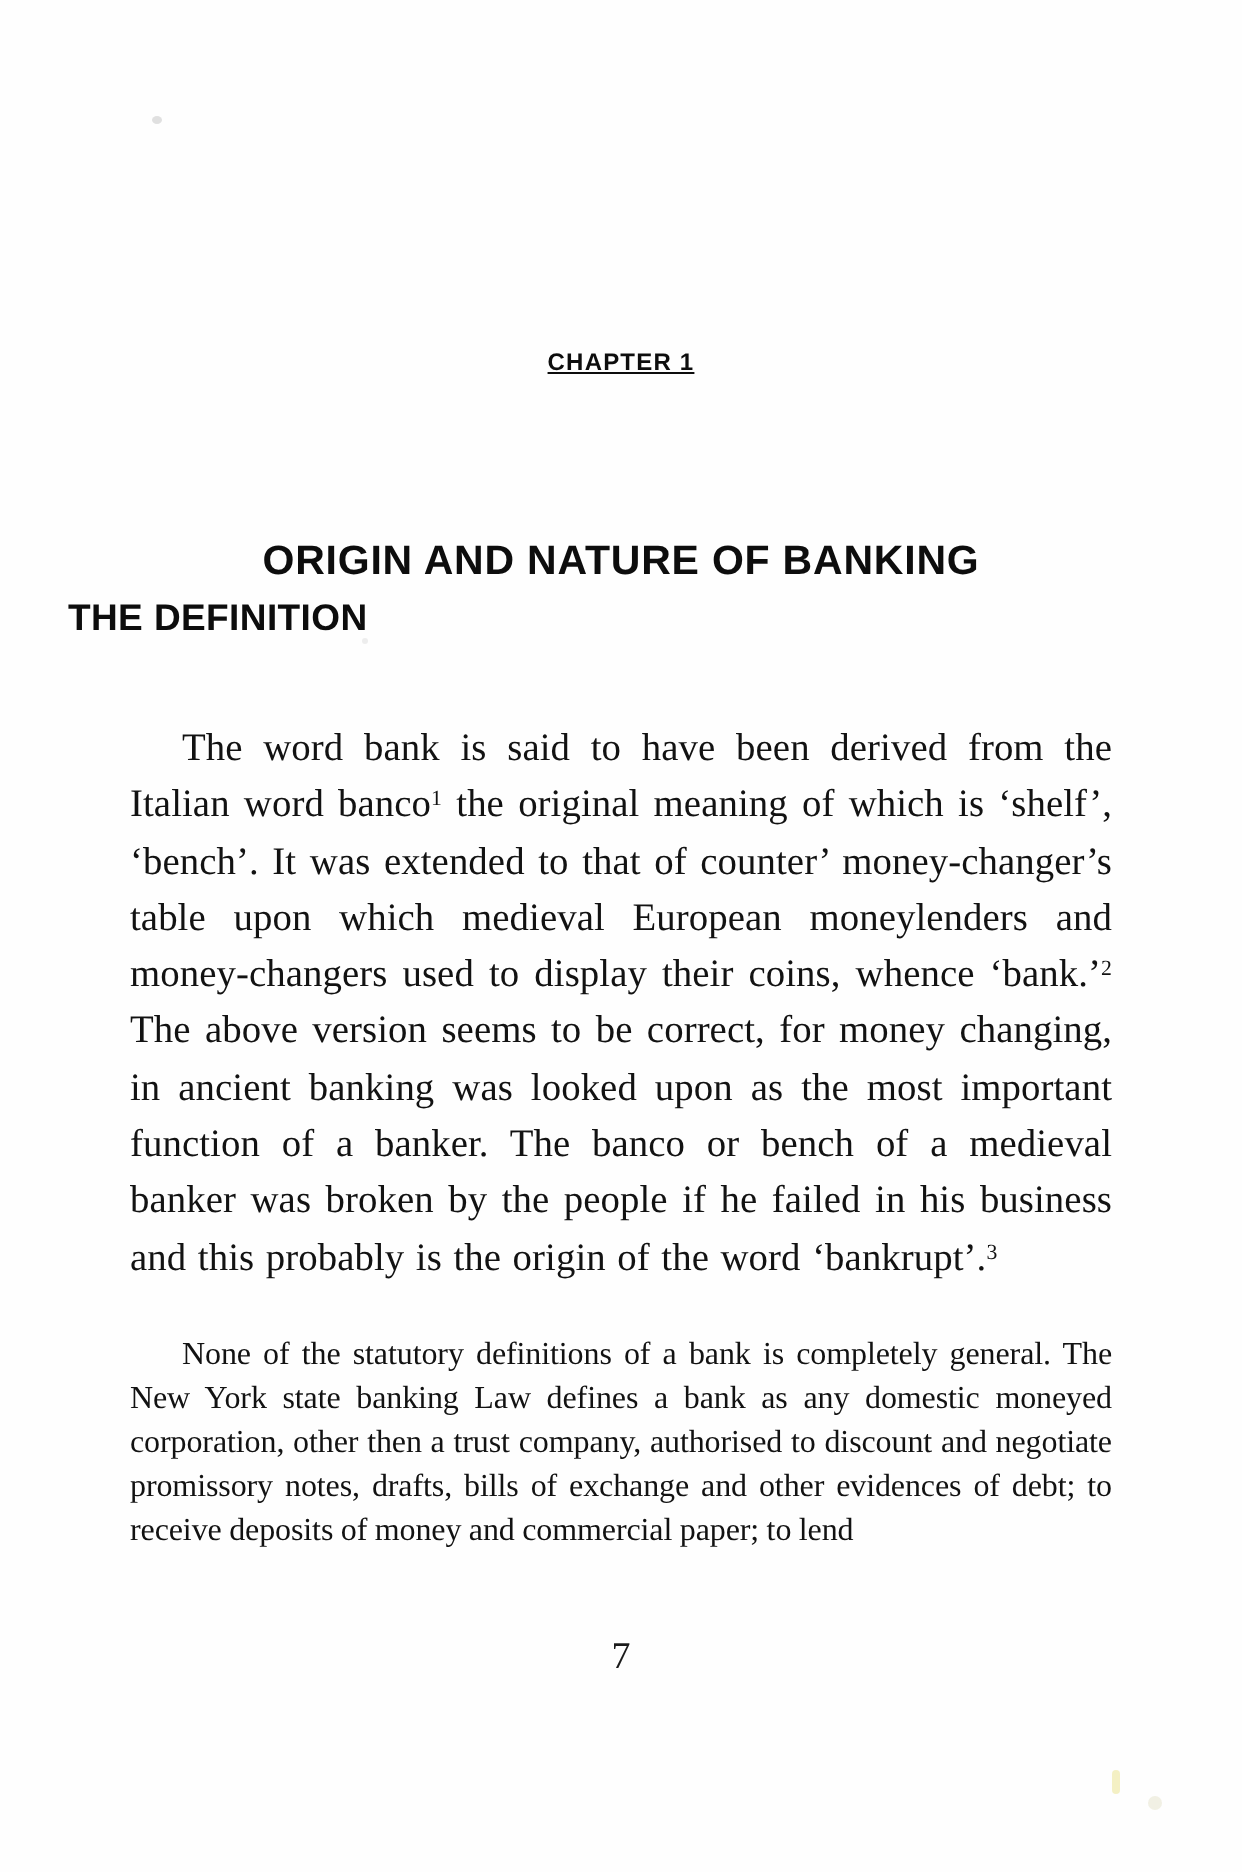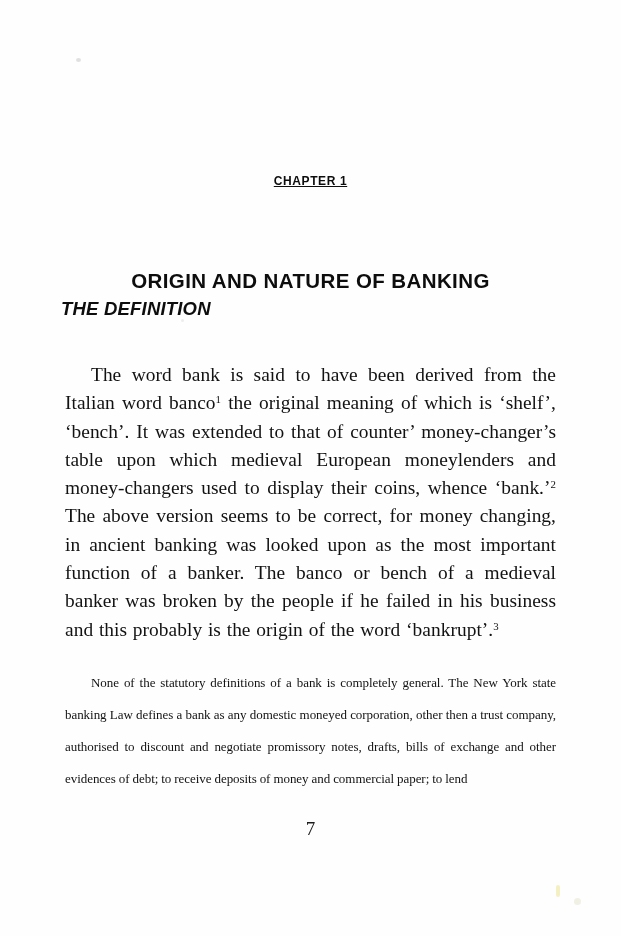--- a/index.html
+++ b/index.html
@@ -55,24 +55,23 @@
     left: 0;
     width: 621px;
     text-align: center;
     font-size: 20.5px;
     letter-spacing: 0.4px;
     margin-top: 31px;
   }
 
   .section-heading {
     top: 298px;
-    left: 61px;
+    left: 34px;
     font-size: 18.5px;
     letter-spacing: 0.2px;
-    font-style: italic;
   }
 
   
   .body-block {
     position: absolute;
     left: 47px;
     top: 343px;
     width: 527px;
   }
 
@@ -88,22 +87,22 @@
 
   
   .para-loose {
     word-spacing: 0.9px;
     letter-spacing: 0.04px;
   }
 
   
   .para-tight {
     margin-top: 23px;
-    font-size: 13px;
-    line-height: 32px;
+    font-size: 16px;
+    line-height: 22px;
     word-spacing: -0.2px;
     letter-spacing: -0.05px;
   }
 
   .para sup {
     font-size: 0.56em;
     vertical-align: 0.52em;
     line-height: 0;
   }
 

